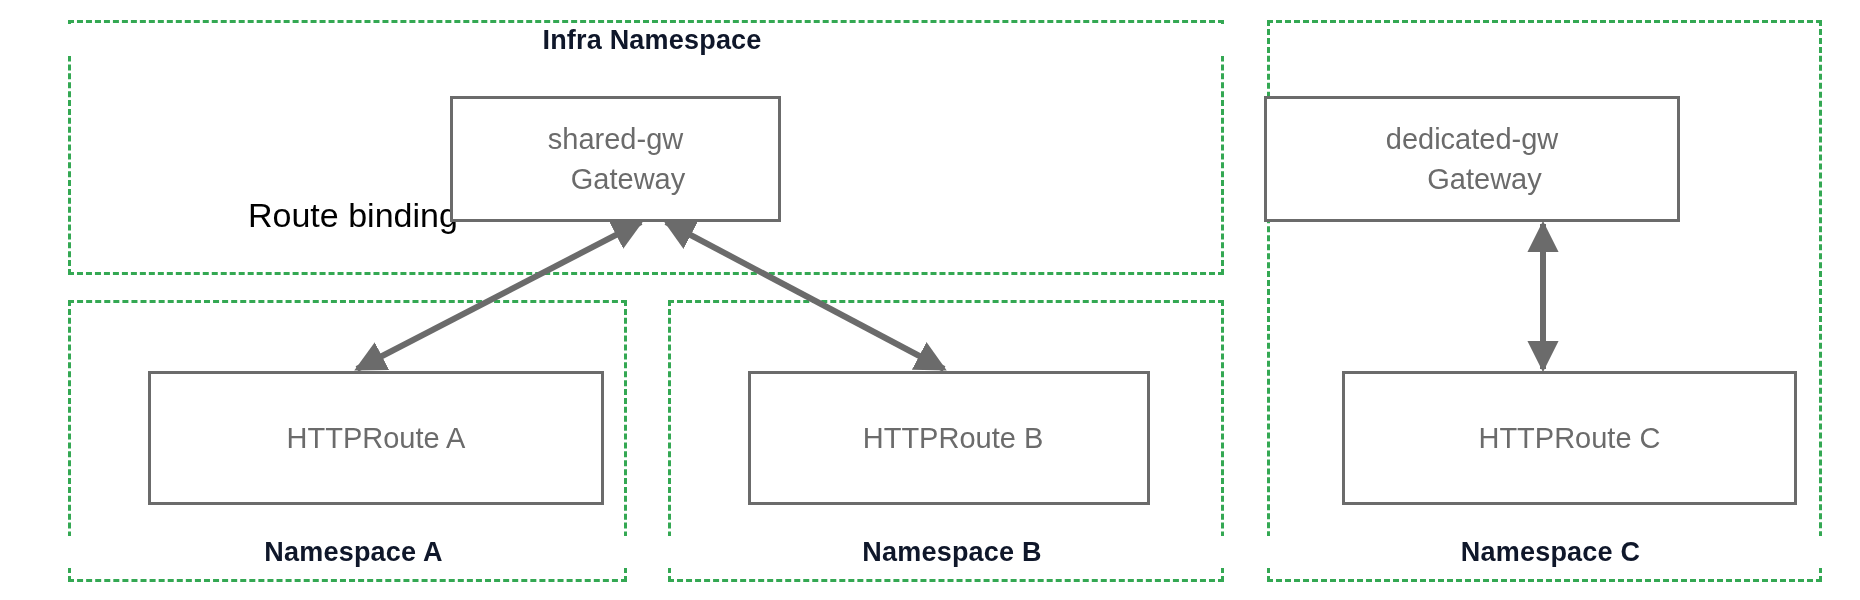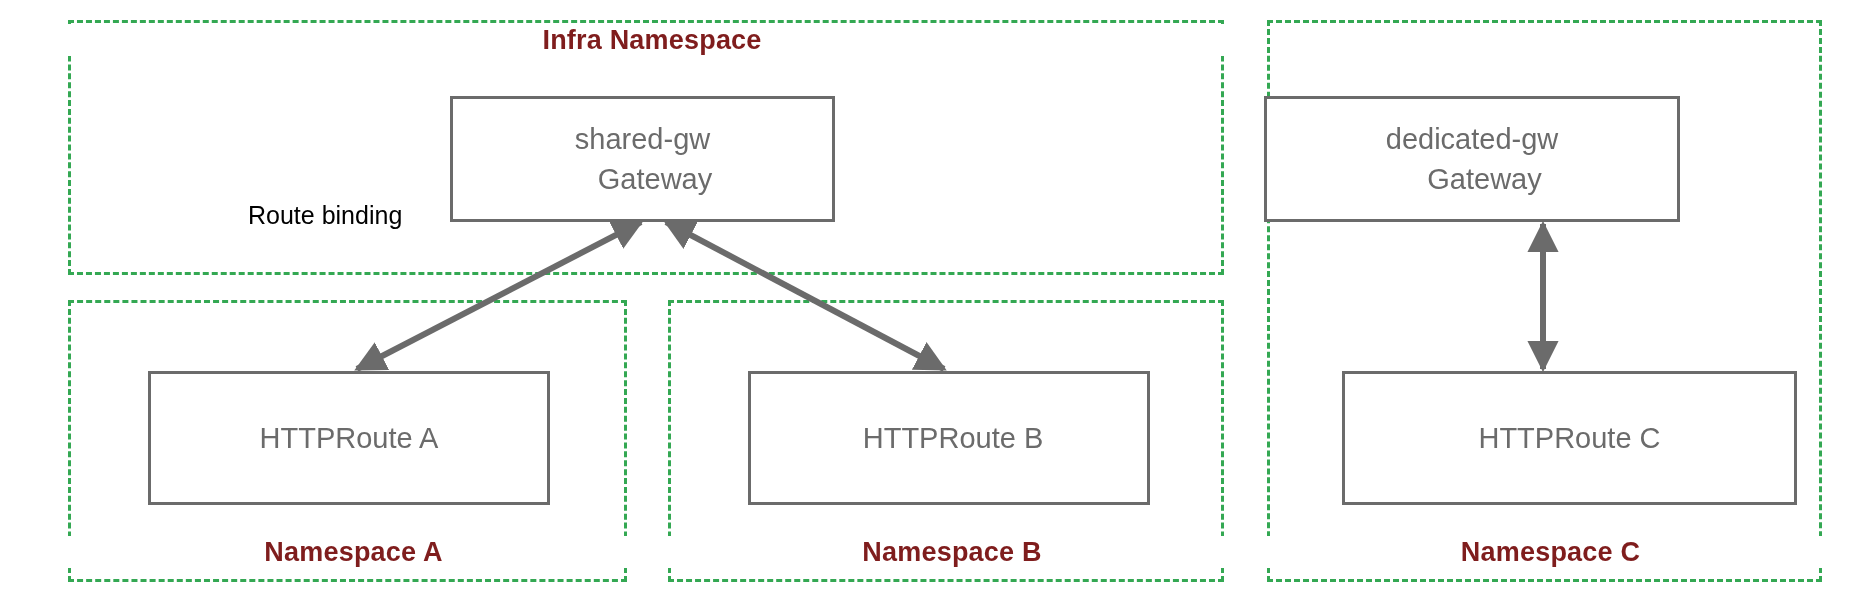--- a/index.html
+++ b/index.html
@@ -19,21 +19,21 @@
   }
   
   .ns-box {
     position: absolute;
     box-sizing: border-box;
     border: 3px dashed #34a853;
     background: transparent;
   }
   .ns-label {
     position: absolute;
-    color: #7f1d1d;
+    color: #0f172a;
     font-weight: bold;
     font-size: 27px;
     letter-spacing: 0.2px;
     white-space: nowrap;
     text-align: center;
     background: #ffffff;
     padding: 0 6px;
     line-height: 32px;
   }
   
@@ -50,21 +50,21 @@
     align-items: center;
     justify-content: center;
     text-align: center;
     white-space: nowrap;
   }
   .res-box .line2 { display: block; margin-left: 25px; }
   
   .edge-label {
     position: absolute;
     color: #000000;
-    font-size: 25px;
+    font-size: 34px;
     line-height: 30px;
     white-space: nowrap;
     background: transparent;
   }
   
   #arrows {
     position: absolute;
     left: 0;
     top: 0;
     width: 1860px;
@@ -96,31 +96,31 @@
 
     <line x1="641" y1="222" x2="357" y2="369" stroke="#6b6b6b" stroke-width="6" marker-start="url(#ah)" marker-end="url(#ah)"></line>
 
     <line x1="666" y1="222" x2="944" y2="369" stroke="#6b6b6b" stroke-width="6" marker-start="url(#ah)" marker-end="url(#ah)"></line>
 
     <line x1="1543" y1="224" x2="1543" y2="369" stroke="#6b6b6b" stroke-width="6" marker-start="url(#ah)" marker-end="url(#ah)"></line>
   </svg>
 
   <div class="edge-label" style="left:248px; top:200px;">Route binding</div>
 
-  <div class="res-box" style="left:450px; top:96px; width:385px; height:126px;align-items:center;">
+  <div class="res-box" style="left:450px; top:96px; width:331px; height:126px;align-items:center;">
     <span>shared-gw</span>
     <span class="line2">Gateway</span>
   </div>
 
   <div class="res-box" style="left:1264px; top:96px; width:416px; height:126px;">
     <span>dedicated-gw</span>
     <span class="line2">Gateway</span>
   </div>
 
-  <div class="res-box" style="left:148px; top:371px; width:402px; height:134px;">
+  <div class="res-box" style="left:148px; top:371px; width:456px; height:134px;">
     <span>HTTPRoute A</span>
   </div>
 
   <div class="res-box" style="left:748px; top:371px; width:402px; height:134px;padding-left:8px;">
     <span>HTTPRoute B</span>
   </div>
 
   <div class="res-box" style="left:1342px; top:371px; width:455px; height:134px;">
     <span>HTTPRoute C</span>
   </div>

